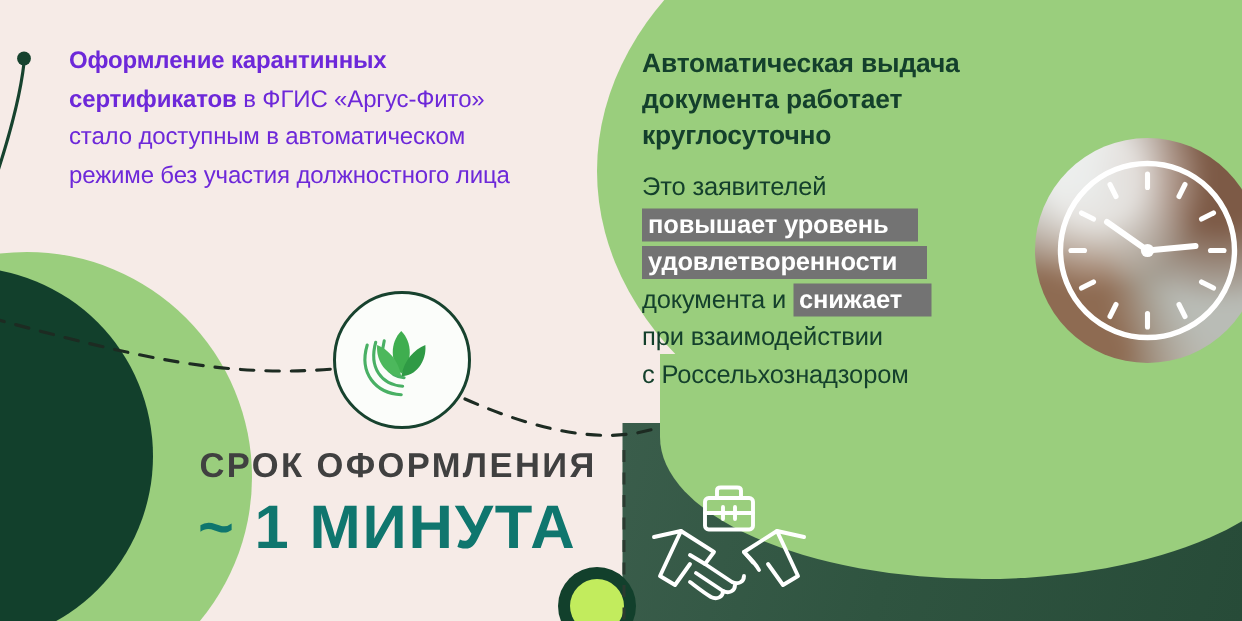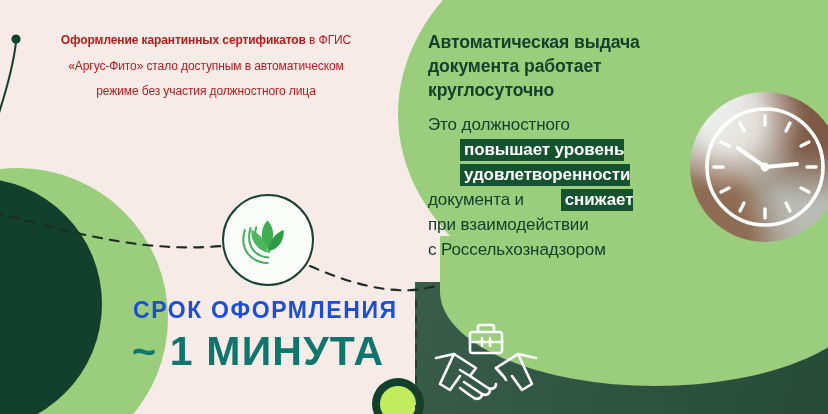--- a/index.html
+++ b/index.html
@@ -64,46 +64,45 @@
     left:380px;top:386px;width:36px;height:36px;border-radius:50%;
     background:#c2ec5d;
   }
 
   
   .line-svg{position:absolute;left:0;top:0;width:828px;height:414px;pointer-events:none;}
 
   
   .txt-left{
     position:absolute;left:46px;top:28px;width:320px;
-    color:#b91c1c;font-size:12px;line-height:25.6px;
+    color:#6d28d9;font-size:16px;line-height:25.6px;
     letter-spacing:-.1px;
-    text-align:center;
   }
   .txt-left b{font-weight:700;}
 
   .txt-right-head{
     position:absolute;left:428px;top:30px;width:300px;
     color:#14402c;font-size:17.6px;line-height:24px;font-weight:700;
     letter-spacing:-.1px;
   }
   .txt-right-body{
     position:absolute;left:428px;top:112px;width:290px;
     color:#14402c;font-size:17px;line-height:25px;letter-spacing:-.1px;
   }
   .txt-right-body .hl{
-    background:#14532d;color:#ffffff;font-weight:700;
-    padding:1px 0 2px 4px;box-decoration-break:clone;margin-left:32px;
+    background:#737373;color:#ffffff;font-weight:700;
+    padding:1px 20px 2px 4px;box-decoration-break:clone;
     -webkit-box-decoration-break:clone;
   }
   .txt-right-body .ln{display:block;}
 
   
   .srok{
     position:absolute;left:133px;top:297px;
-    color:#1d4ed8;font-weight:700;font-size:23px;letter-spacing:1.6px;
+    color:#404040;font-weight:700;font-size:23px;letter-spacing:1.6px;
   }
   .minuta{
     position:absolute;left:132px;top:328px;
     color:#0f766e;font-weight:700;font-size:41px;letter-spacing:1.2px;
   }
 
   
   .emblem{
     position:absolute;left:222px;top:194px;width:92px;height:92px;
     border-radius:50%;background:#fbfdfa;border:2.5px solid #17422e;
@@ -230,21 +229,21 @@
     </g>
   </svg>
 
   <div class="txt-left">
     <b>Оформление карантинных сертификатов</b><span> в ФГИС «Аргус-Фито» стало доступным в автоматическом режиме без участия должностного лица</span>
   </div>
 
   <div class="txt-right-head">Автоматическая выдача документа работает круглосуточно</div>
 
   <div class="txt-right-body">
-    <span class="ln">Это должностного</span>
+    <span class="ln">Это заявителей</span>
     <span class="ln"><span class="hl">повышает уровень</span></span>
     <span class="ln"><span class="hl">удовлетворенности</span></span>
     <span class="ln"><span>документа и </span><span class="hl">снижает</span></span>
     <span class="ln">при взаимодействии</span>
     <span class="ln">с Россельхознадзором</span>
   </div>
 
   <div class="srok">СРОК ОФОРМЛЕНИЯ</div>
   <div class="minuta">~ 1 МИНУТА</div>
 

